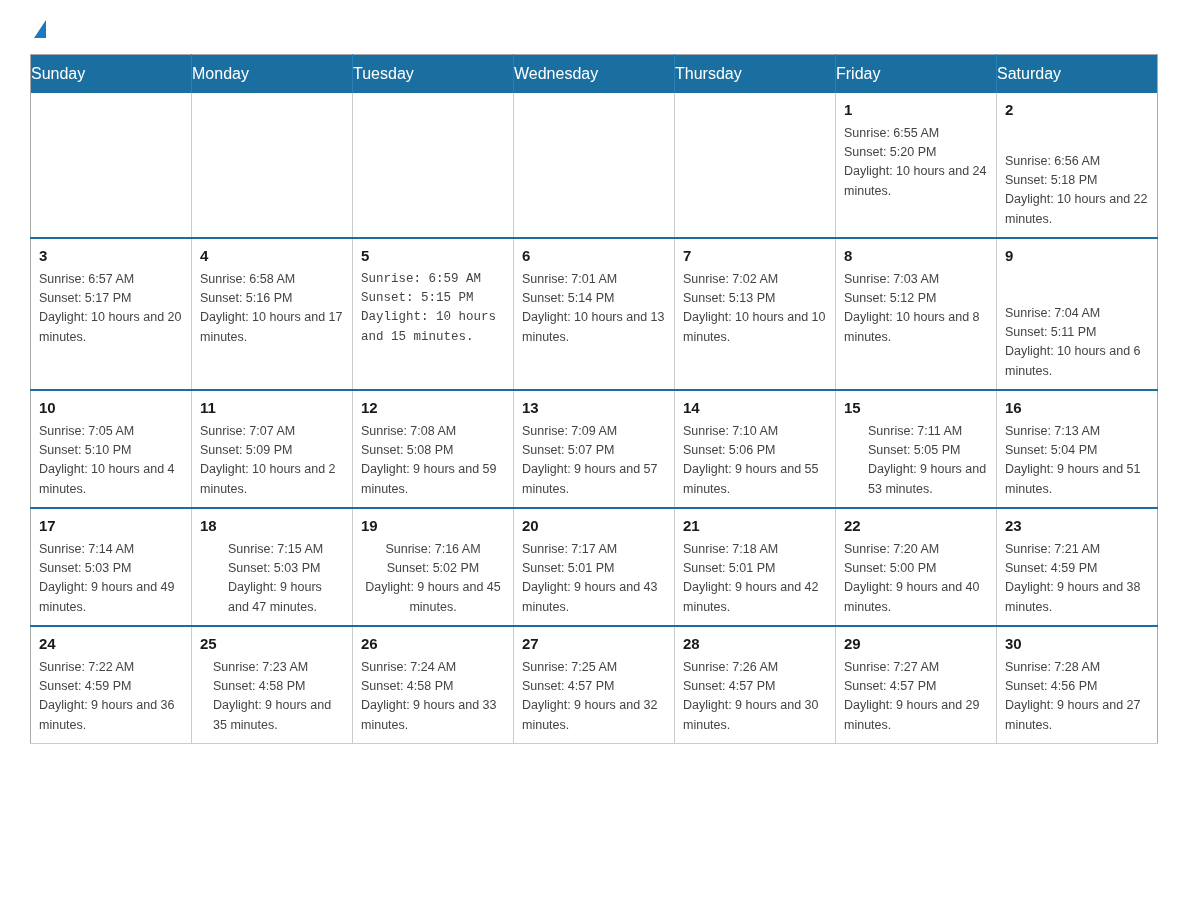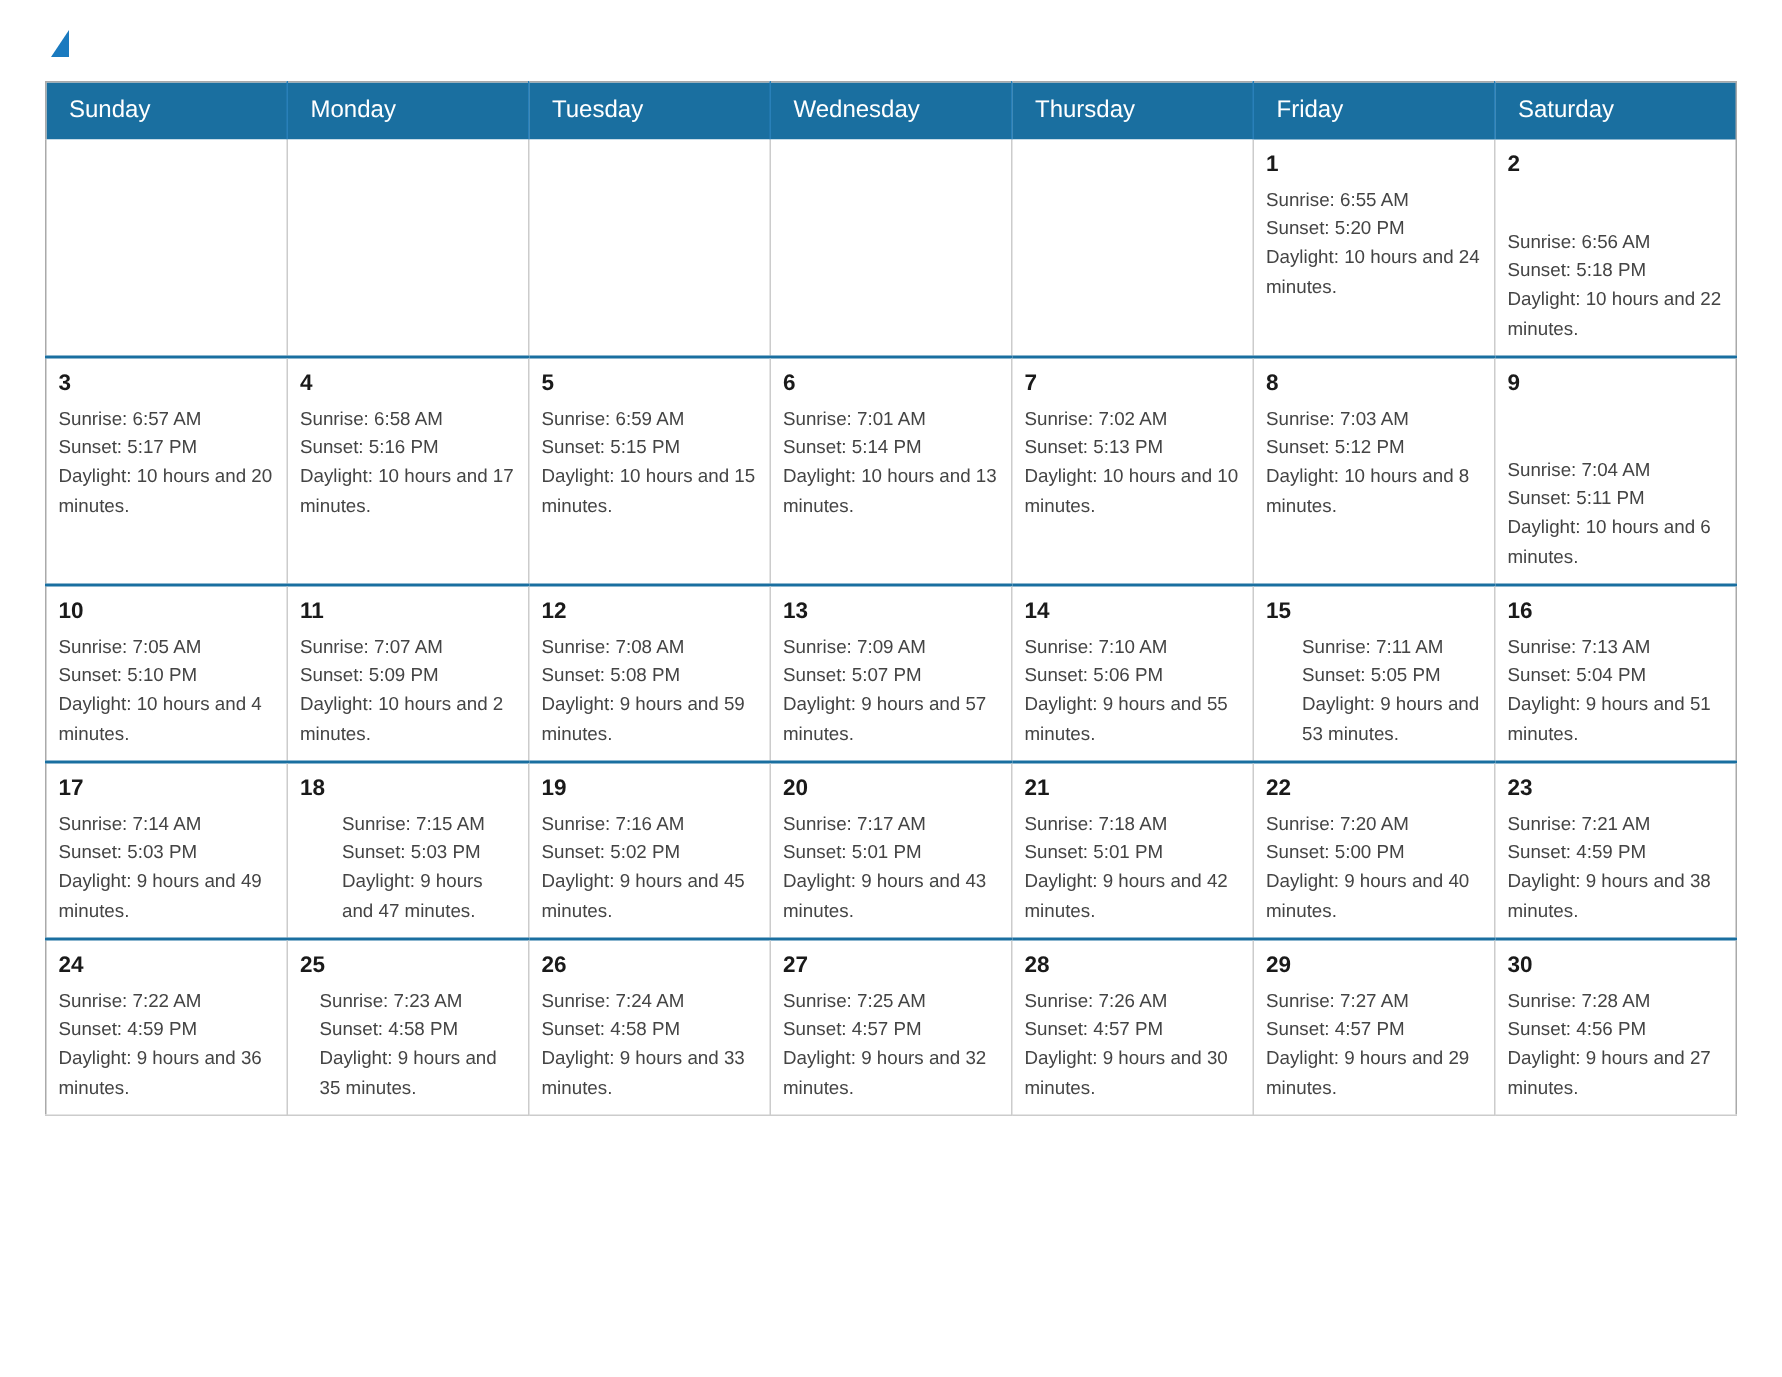--- a/index.html
+++ b/index.html
@@ -59,21 +59,21 @@
       margin-top: 4px;
     }
     .calendar {
       width: 100%;
       border-collapse: collapse;
       border: 1px solid #aaa;
     }
     .calendar th {
       background-color: #1a6fa0;
       color: #fff;
-      padding: 10px 15px;
+      padding: 10px 0;
       font-size: 16px;
       font-weight: normal;
       text-align: left;
       border-right: 1px solid #2980b9;
     }
     .calendar th:last-child { border-right: none; }
     .calendar td {
       vertical-align: top;
       padding: 6px 8px 8px 8px;
       border-right: 1px solid #ccc;
@@ -158,21 +158,21 @@
 Daylight: 10 hours and 20 minutes.</div>
         </td>
         <td>
           <span class="day-num">4</span>
           <div class="cell-info" style="white-space: pre-line;">Sunrise: 6:58 AM
 Sunset: 5:16 PM
 Daylight: 10 hours and 17 minutes.</div>
         </td>
         <td>
           <span class="day-num">5</span>
-          <div class="cell-info" style="white-space: pre-line;">Sunrise: 6:59 AM
+          <div class="cell-info" style="white-space: pre-line; font-family: Liberation Mono, monospace;">Sunrise: 6:59 AM
 Sunset: 5:15 PM
 Daylight: 10 hours and 15 minutes.</div>
         </td>
         <td>
           <span class="day-num">6</span>
           <div class="cell-info" style="white-space: pre-line;">Sunrise: 7:01 AM
 Sunset: 5:14 PM
 Daylight: 10 hours and 13 minutes.</div>
         </td>
         <td>
@@ -246,21 +246,21 @@
 Daylight: 9 hours and 49 minutes.</div>
         </td>
         <td>
           <span class="day-num">18</span>
           <div class="cell-info" style="white-space: pre-line; margin-left: 28px;">Sunrise: 7:15 AM
 Sunset: 5:03 PM
 Daylight: 9 hours and 47 minutes.</div>
         </td>
         <td>
           <span class="day-num">19</span>
-          <div class="cell-info" style="white-space: pre-line;">Sunrise: 7:16 AM
+          <div class="cell-info" style="white-space: pre-line; text-align: center;">Sunrise: 7:16 AM
 Sunset: 5:02 PM
 Daylight: 9 hours and 45 minutes.</div>
         </td>
         <td>
           <span class="day-num">20</span>
           <div class="cell-info" style="white-space: pre-line;">Sunrise: 7:17 AM
 Sunset: 5:01 PM
 Daylight: 9 hours and 43 minutes.</div>
         </td>
         <td>

